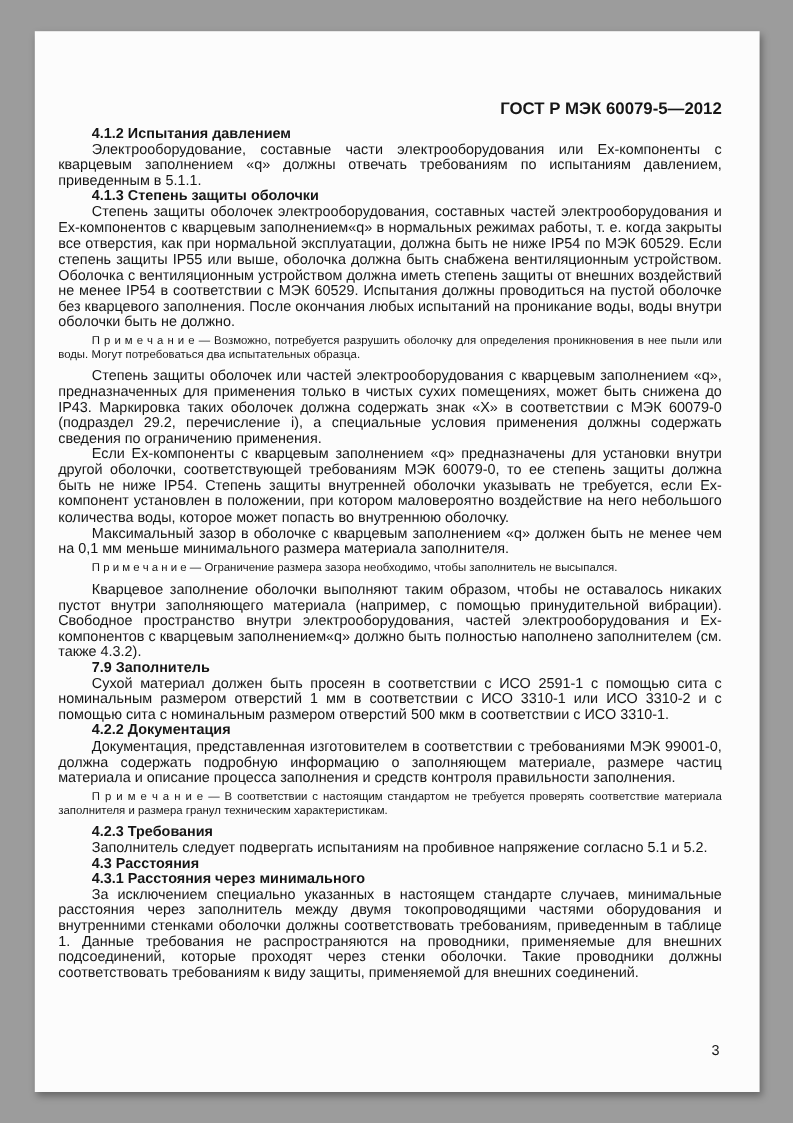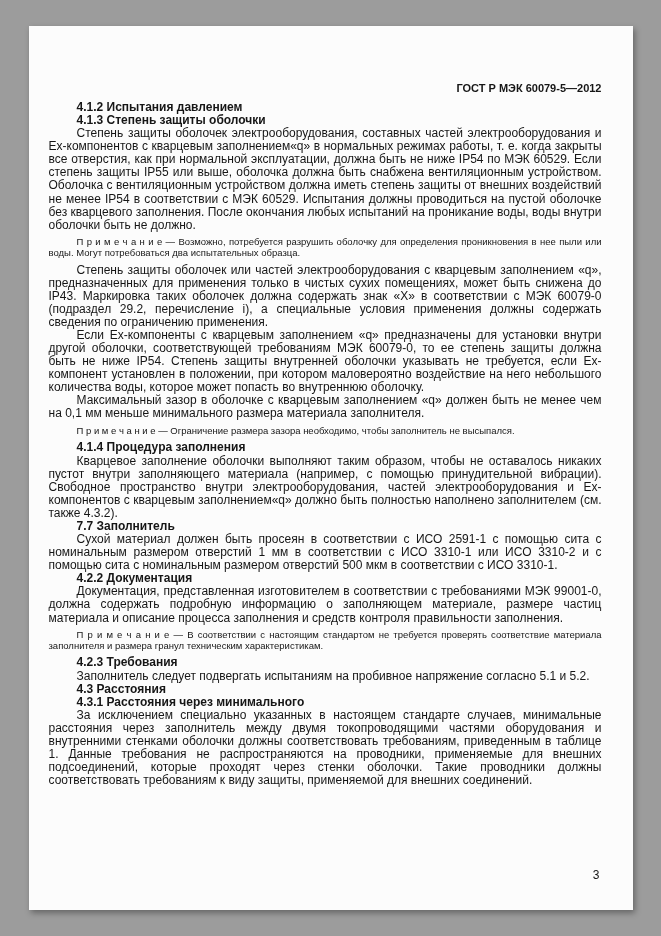--- a/index.html
+++ b/index.html
@@ -15,21 +15,21 @@
     height: 884px;
     margin: 26px auto 0 auto;
     background: #fcfcfc;
     box-shadow: 2px 3px 6px rgba(0,0,0,0.35);
     padding: 56px 31px 40px 20px;
     color: #161616;
   }
   .doc-header {
     text-align: right;
     font-weight: bold;
-    font-size: 11px;
+    font-size: 14px;
     margin-bottom: 7px;
   }
   .doc-body p {
     font-size: 12px;
     line-height: 1.09;
     text-align: justify;
     text-indent: 28px;
     color: #161616;
   }
   .doc-body p.heading {
@@ -50,30 +50,30 @@
   }
 </style>
 </head>
 <body>
 
 <div class="page">
   <div class="doc-header">ГОСТ Р МЭК 60079-5—2012</div>
 
   <div class="doc-body">
       <p class="heading">4.1.2 Испытания давлением</p>
+      <p class="paragraph">Электрооборудование, составные части электрооборудования или Ex-компоненты с кварцевым заполнением «q» должны отвечать требованиям по испытаниям давлением, приведенным в 5.1.1.</p>
       <p class="heading">4.1.3 Степень защиты оболочки</p>
       <p class="paragraph">Степень защиты оболочек электрооборудования, составных частей электрооборудования и Ex-компонентов с кварцевым заполнением«q» в нормальных режимах работы, т. е. когда закрыты все отверстия, как при нормальной эксплуатации, должна быть не ниже IP54 по МЭК 60529. Если степень защиты IP55 или выше, оболочка должна быть снабжена вентиляционным устройством. Оболочка с вентиляционным устройством должна иметь степень защиты от внешних воздействий не менее IP54 в соответствии с МЭК 60529. Испытания должны проводиться на пустой оболочке без кварцевого заполнения. После окончания любых испытаний на проникание воды, воды внутри оболочки быть не должно.</p>
       <p class="note">П р и м е ч а н и е — Возможно, потребуется разрушить оболочку для определения проникновения в нее пыли или воды. Могут потребоваться два испытательных образца.</p>
       <p class="paragraph">Степень защиты оболочек или частей электрооборудования с кварцевым заполнением «q», предназначенных для применения только в чистых сухих помещениях, может быть снижена до IP43. Маркировка таких оболочек должна содержать знак «X» в соответствии с МЭК 60079-0 (подраздел 29.2, перечисление i), а специальные условия применения должны содержать сведения по ограничению применения.</p>
       <p class="paragraph">Если Ex-компоненты с кварцевым заполнением «q» предназначены для установки внутри другой оболочки, соответствующей требованиям МЭК 60079-0, то ее степень защиты должна быть не ниже IP54. Степень защиты внутренней оболочки указывать не требуется, если Ex-компонент установлен в положении, при котором маловероятно воздействие на него небольшого количества воды, которое может попасть во внутреннюю оболочку.</p>
       <p class="paragraph">Максимальный зазор в оболочке с кварцевым заполнением «q» должен быть не менее чем на 0,1 мм меньше минимального размера материала заполнителя.</p>
       <p class="note">П р и м е ч а н и е — Ограничение размера зазора необходимо, чтобы заполнитель не высыпался.</p>
-      <p class="heading">4.1.4 Процедура заполнения</p>
       <p class="paragraph">Кварцевое заполнение оболочки выполняют таким образом, чтобы не оставалось никаких пустот внутри заполняющего материала (например, с помощью принудительной вибрации). Свободное пространство внутри электрооборудования, частей электрооборудования и Ex-компонентов с кварцевым заполнением«q» должно быть полностью наполнено заполнителем (см. также 4.3.2).</p>
-      <p class="heading">7.7 Заполнитель</p>
+      <p class="heading">7.9 Заполнитель</p>
       <p class="paragraph">Сухой материал должен быть просеян в соответствии с ИСО 2591-1 с помощью сита с номинальным размером отверстий 1 мм в соответствии с ИСО 3310-1 или ИСО 3310-2 и с помощью сита с номинальным размером отверстий 500 мкм в соответствии с ИСО 3310-1.</p>
       <p class="heading">4.2.2 Документация</p>
       <p class="paragraph">Документация, представленная изготовителем в соответствии с требованиями МЭК 99001-0, должна содержать подробную информацию о заполняющем материале, размере частиц материала и описание процесса заполнения и средств контроля правильности заполнения.</p>
       <p class="note">П р и м е ч а н и е — В соответствии с настоящим стандартом не требуется проверять соответствие материала заполнителя и размера гранул техническим характеристикам.</p>
       <p class="heading">4.2.3 Требования</p>
       <p class="paragraph">Заполнитель следует подвергать испытаниям на пробивное напряжение согласно 5.1 и 5.2.</p>
       <p class="heading">4.3 Расстояния</p>
       <p class="heading">4.3.1 Расстояния через минимального</p>
       <p class="paragraph">За исключением специально указанных в настоящем стандарте случаев, минимальные расстояния через заполнитель между двумя токопроводящими частями оборудования и внутренними стенками оболочки должны соответствовать требованиям, приведенным в таблице 1. Данные требования не распространяются на проводники, применяемые для внешних подсоединений, которые проходят через стенки оболочки. Такие проводники должны соответствовать требованиям к виду защиты, применяемой для внешних соединений.</p>
     </div>

